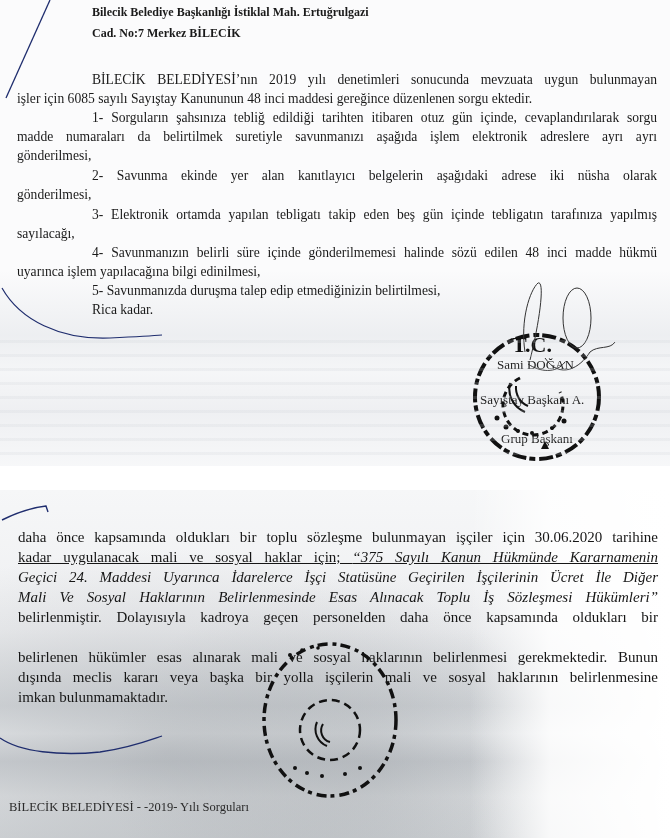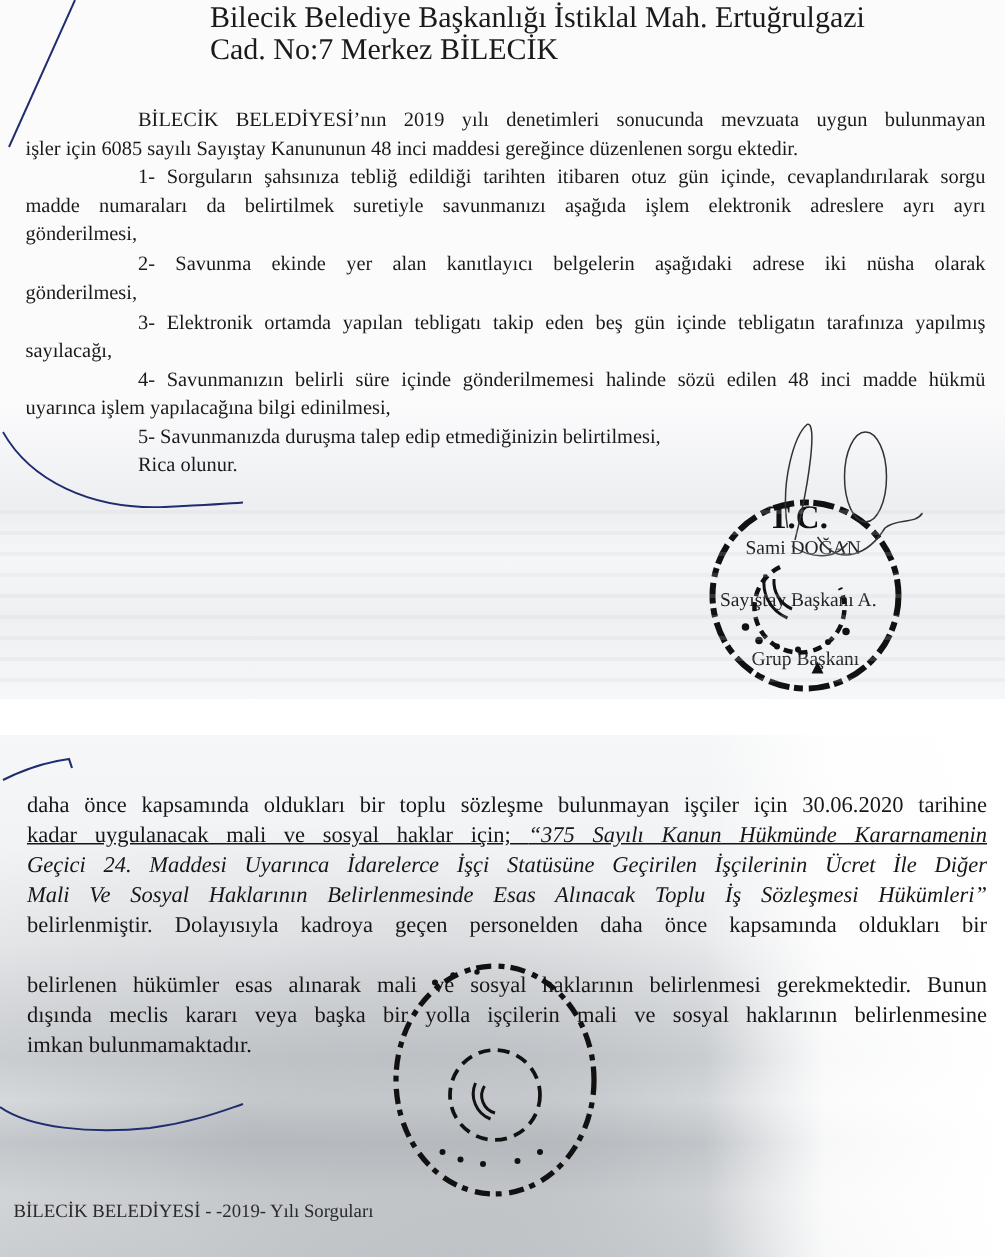--- a/index.html
+++ b/index.html
@@ -30,21 +30,21 @@
         radial-gradient(ellipse at 25% 75%, rgba(150,155,160,0.45) 0%, rgba(150,155,160,0) 55%),
         radial-gradient(ellipse at 55% 80%, rgba(160,165,170,0.4) 0%, rgba(160,165,170,0) 50%),
         linear-gradient(180deg, #f6f7f8 0%, #eeeff1 40%, #d9dcdf 62%, #eceef0 70%, #d2d5d9 78%, #e4e6e8 88%, #d6d9dc 100%);
     }
     #scan-bottom::before {
       content: ""; position: absolute; left: 470px; top: 0; right: 0; bottom: 0;
       background: linear-gradient(90deg, rgba(255,255,255,0) 0%, rgba(255,255,255,0.85) 40%, #ffffff 100%);
       pointer-events: none;
     }
     .line { position: absolute; white-space: nowrap; font-size: 14px; line-height: 18px; }
-    .addr { font-weight: normal; font-size: 20px; left: 92px; margin-left: 48px; }
+    .addr { font-weight: bold; font-size: 12px; left: 92px; }
     .p { left: 17px; width: 640px; font-size: 13.6px; line-height: 19px; position: absolute; }
     .just { text-align: justify; text-align-last: justify; white-space: normal; }
     .indent { left: 92px; width: 565px; }
     .sig-text { position: absolute; font-size: 13px; white-space: nowrap; color: #222; }
     .b2 { position: absolute; left: 18px; width: 640px; font-size: 15px; line-height: 19.8px; color: #161616; }
     .b2.indent2 { left: 90px; width: 568px; }
     .it { font-style: italic; }
     .footer { position: absolute; left: 9px; top: 800px; font-size: 12.5px; color: #2a2a2a; white-space: nowrap; }
     svg.overlay { position: absolute; left: 0; top: 0; pointer-events: none; }
   </style>
@@ -67,21 +67,21 @@
   <div class="p" style="top:185px;">gönderilmesi,</div>
 
   <div class="p just indent" style="top:205px;">3- Elektronik ortamda yapılan tebligatı takip eden beş gün içinde tebligatın tarafınıza yapılmış</div>
   <div class="p" style="top:224px;">sayılacağı,</div>
 
   <div class="p just indent" style="top:243px;">4- Savunmanızın belirli süre içinde gönderilmemesi halinde sözü edilen 48 inci madde hükmü</div>
   <div class="p" style="top:262px;">uyarınca işlem yapılacağına bilgi edinilmesi,</div>
 
   <div class="p" style="top:281px; left:92px; width:auto; white-space:nowrap;">5- Savunmanızda duruşma talep edip etmediğinizin belirtilmesi,</div>
 
-  <div class="p" style="top:300px; left:92px; width:auto;">Rica olunur.</div>
+  <div class="p" style="top:300px; left:92px; width:auto;">Rica kadar.</div>
 
   <div class="sig-text" style="left:497px; top:357px;">Sami DOĞAN</div>
   <div class="sig-text" style="left:480px; top:392px;">Sayıştay Başkanı A.</div>
   <div class="sig-text" style="left:501px; top:431px;">Grup Başkanı</div>
 
   <svg class="overlay" width="670" height="466" viewBox="0 0 670 466">
 
     <path d="M50 0 L6 98" stroke="#1f2d6e" stroke-width="1.3" fill="none"></path>
 
     <path d="M2 288 C20 320 60 340 110 338 C130 337 150 336 162 335" stroke="#1f2d6e" stroke-width="1.2" fill="none"></path>

